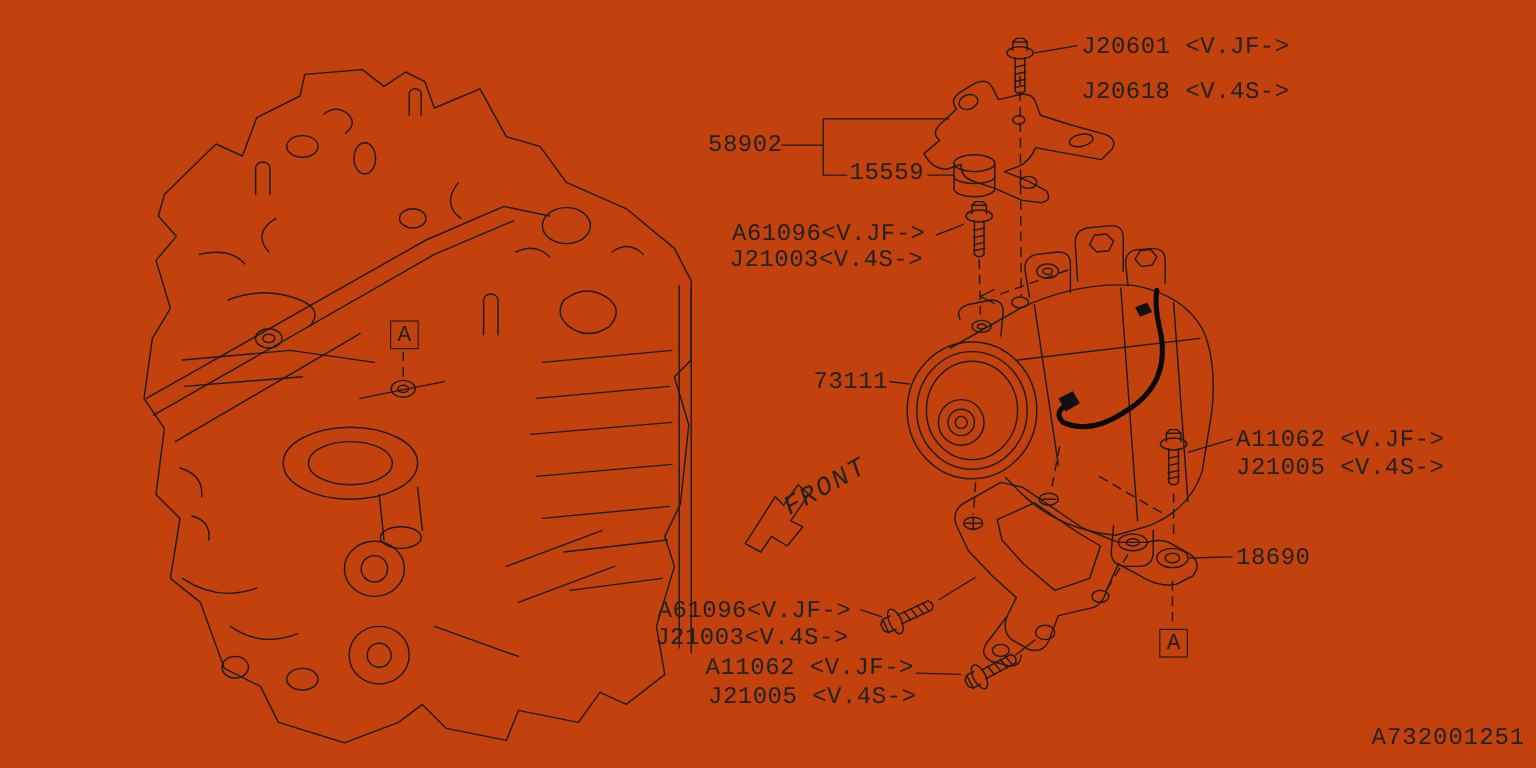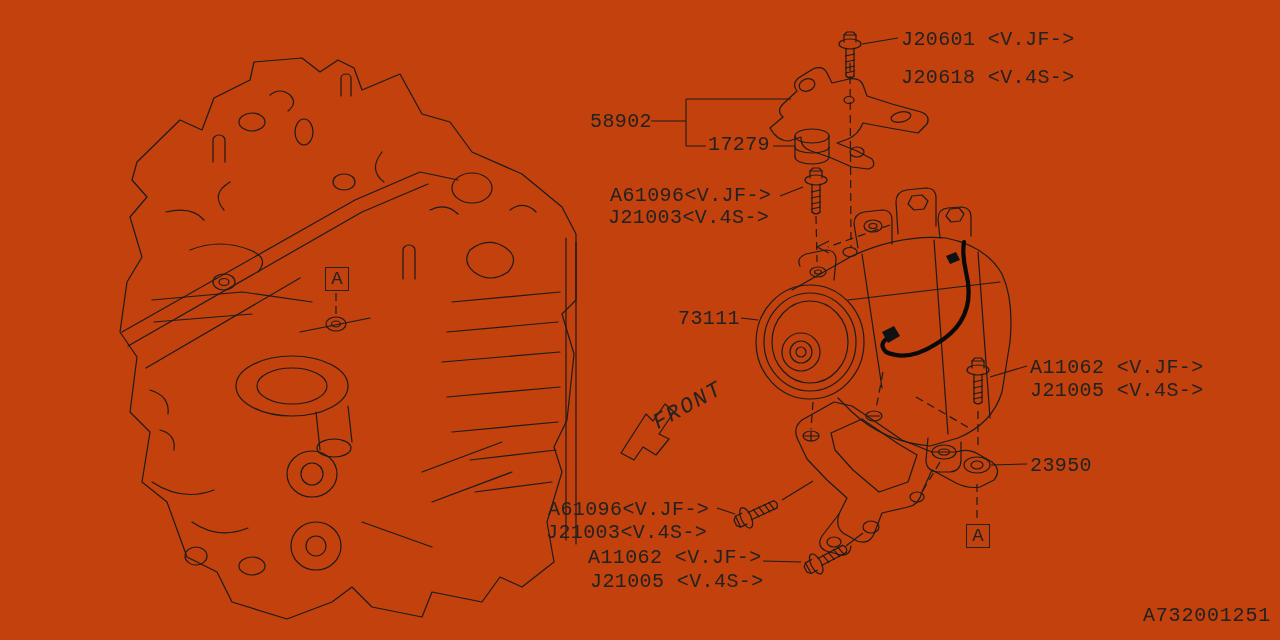--- a/index.html
+++ b/index.html
@@ -179,27 +179,27 @@
     <path d="M 763,561 L 801,562"></path>
     <path d="M 846,546 L 863,533"></path>
   </g>
 
   <path class="art" d="M 621,453 L 646,414 L 653,421 L 665,404 L 674,412 L 659,434 L 669,439 L 656,455 L 643,447 L 634,460 Z"></path>
 </svg>
 
 <div class="lbl" style="left:901px;top:29px;">J20601 &lt;V.JF-&gt;</div>
 <div class="lbl" style="left:901px;top:67px;">J20618 &lt;V.4S-&gt;</div>
 <div class="lbl" style="left:590px;top:111px;">58902</div>
-<div class="lbl" style="left:708px;top:134px;">17279</div>
+<div class="lbl" style="left:708px;top:134px;">15559</div>
 <div class="lbl" style="left:610px;top:185px;">A61096&lt;V.JF-&gt;</div>
 <div class="lbl" style="left:608px;top:207px;">J21003&lt;V.4S-&gt;</div>
 <div class="lbl" style="left:678px;top:308px;">73111</div>
 <div class="lbl" style="left:1030px;top:357px;">A11062 &lt;V.JF-&gt;</div>
 <div class="lbl" style="left:1030px;top:380px;">J21005 &lt;V.4S-&gt;</div>
-<div class="lbl" style="left:1030px;top:455px;">23950</div>
+<div class="lbl" style="left:1030px;top:455px;">18690</div>
 <div class="lbl" style="left:548px;top:499px;">A61096&lt;V.JF-&gt;</div>
 <div class="lbl" style="left:546px;top:522px;">J21003&lt;V.4S-&gt;</div>
 <div class="lbl" style="left:588px;top:547px;">A11062 &lt;V.JF-&gt;</div>
 <div class="lbl" style="left:590px;top:571px;">J21005 &lt;V.4S-&gt;</div>
 
 <div class="abox" style="left:325px;top:267px;">A</div>
 <div class="abox" style="left:966px;top:524px;">A</div>
 
 <div class="front-lbl" style="left:655px;top:412px;">FRONT</div>
 

